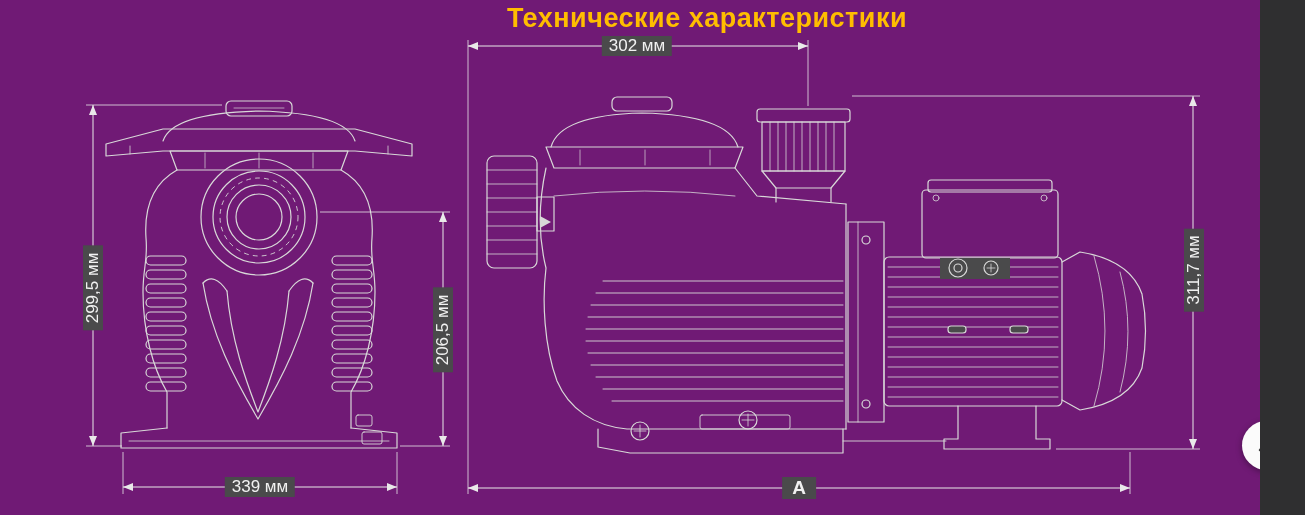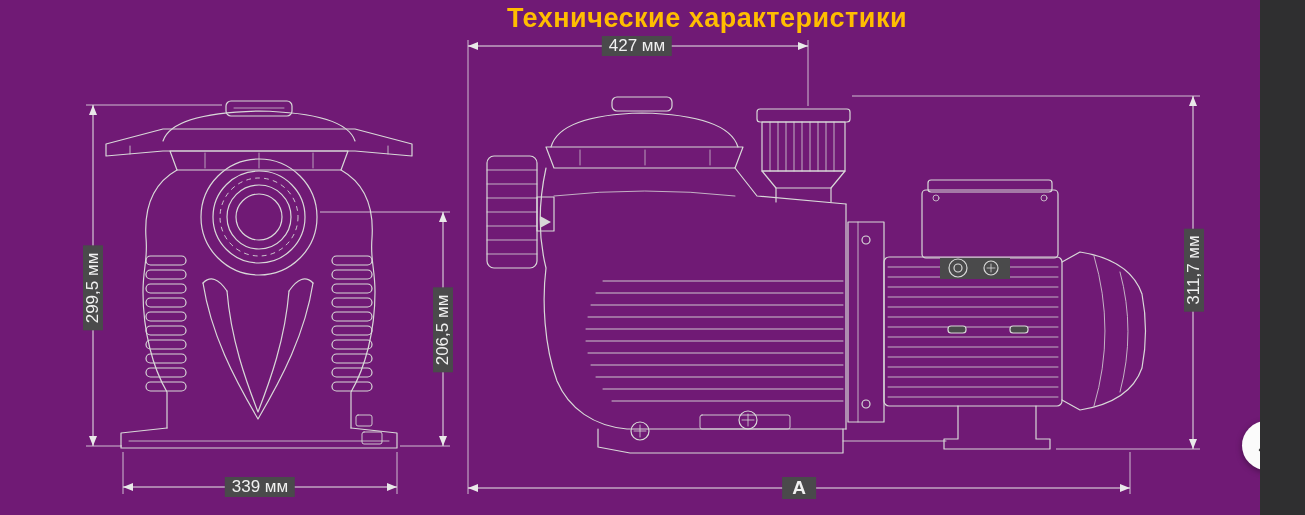--- a/index.html
+++ b/index.html
@@ -219,21 +219,21 @@
 
       <line x1="1193" y1="96" x2="1193" y2="449" marker-start="url(#ar)" marker-end="url(#ar)"></line>
       <line x1="852" y1="96" x2="1200" y2="96" stroke-width="0.8"></line>
       <line x1="1056" y1="449" x2="1200" y2="449" stroke-width="0.8"></line>
 
       <line x1="468" y1="488" x2="1130" y2="488" marker-start="url(#ar)" marker-end="url(#ar)"></line>
       <line x1="1130" y1="452" x2="1130" y2="494" stroke-width="0.8"></line>
     </g>
   </svg>
 
-  <span class="dim" style="left:637px; top:46px;">427 мм</span>
+  <span class="dim" style="left:637px; top:46px;">302 мм</span>
   <span class="dim v" style="left:93px; top:288px;">299,5 мм</span>
   <span class="dim v" style="left:443px; top:330px;">206,5 мм</span>
   <span class="dim" style="left:260px; top:487px;">339 мм</span>
   <span class="dim v" style="left:1194px; top:270px;">311,7 мм</span>
   <span class="dim big" style="left:799px; top:488px;">А</span>
 
   <button class="scroll-top">
     <svg width="25" height="20" viewBox="0 0 25 20">
       <polyline points="6,14 12.5,7 19,14" fill="none" stroke="#3f3f3f" stroke-width="2.4" stroke-linecap="round" stroke-linejoin="round"></polyline>
     </svg>

